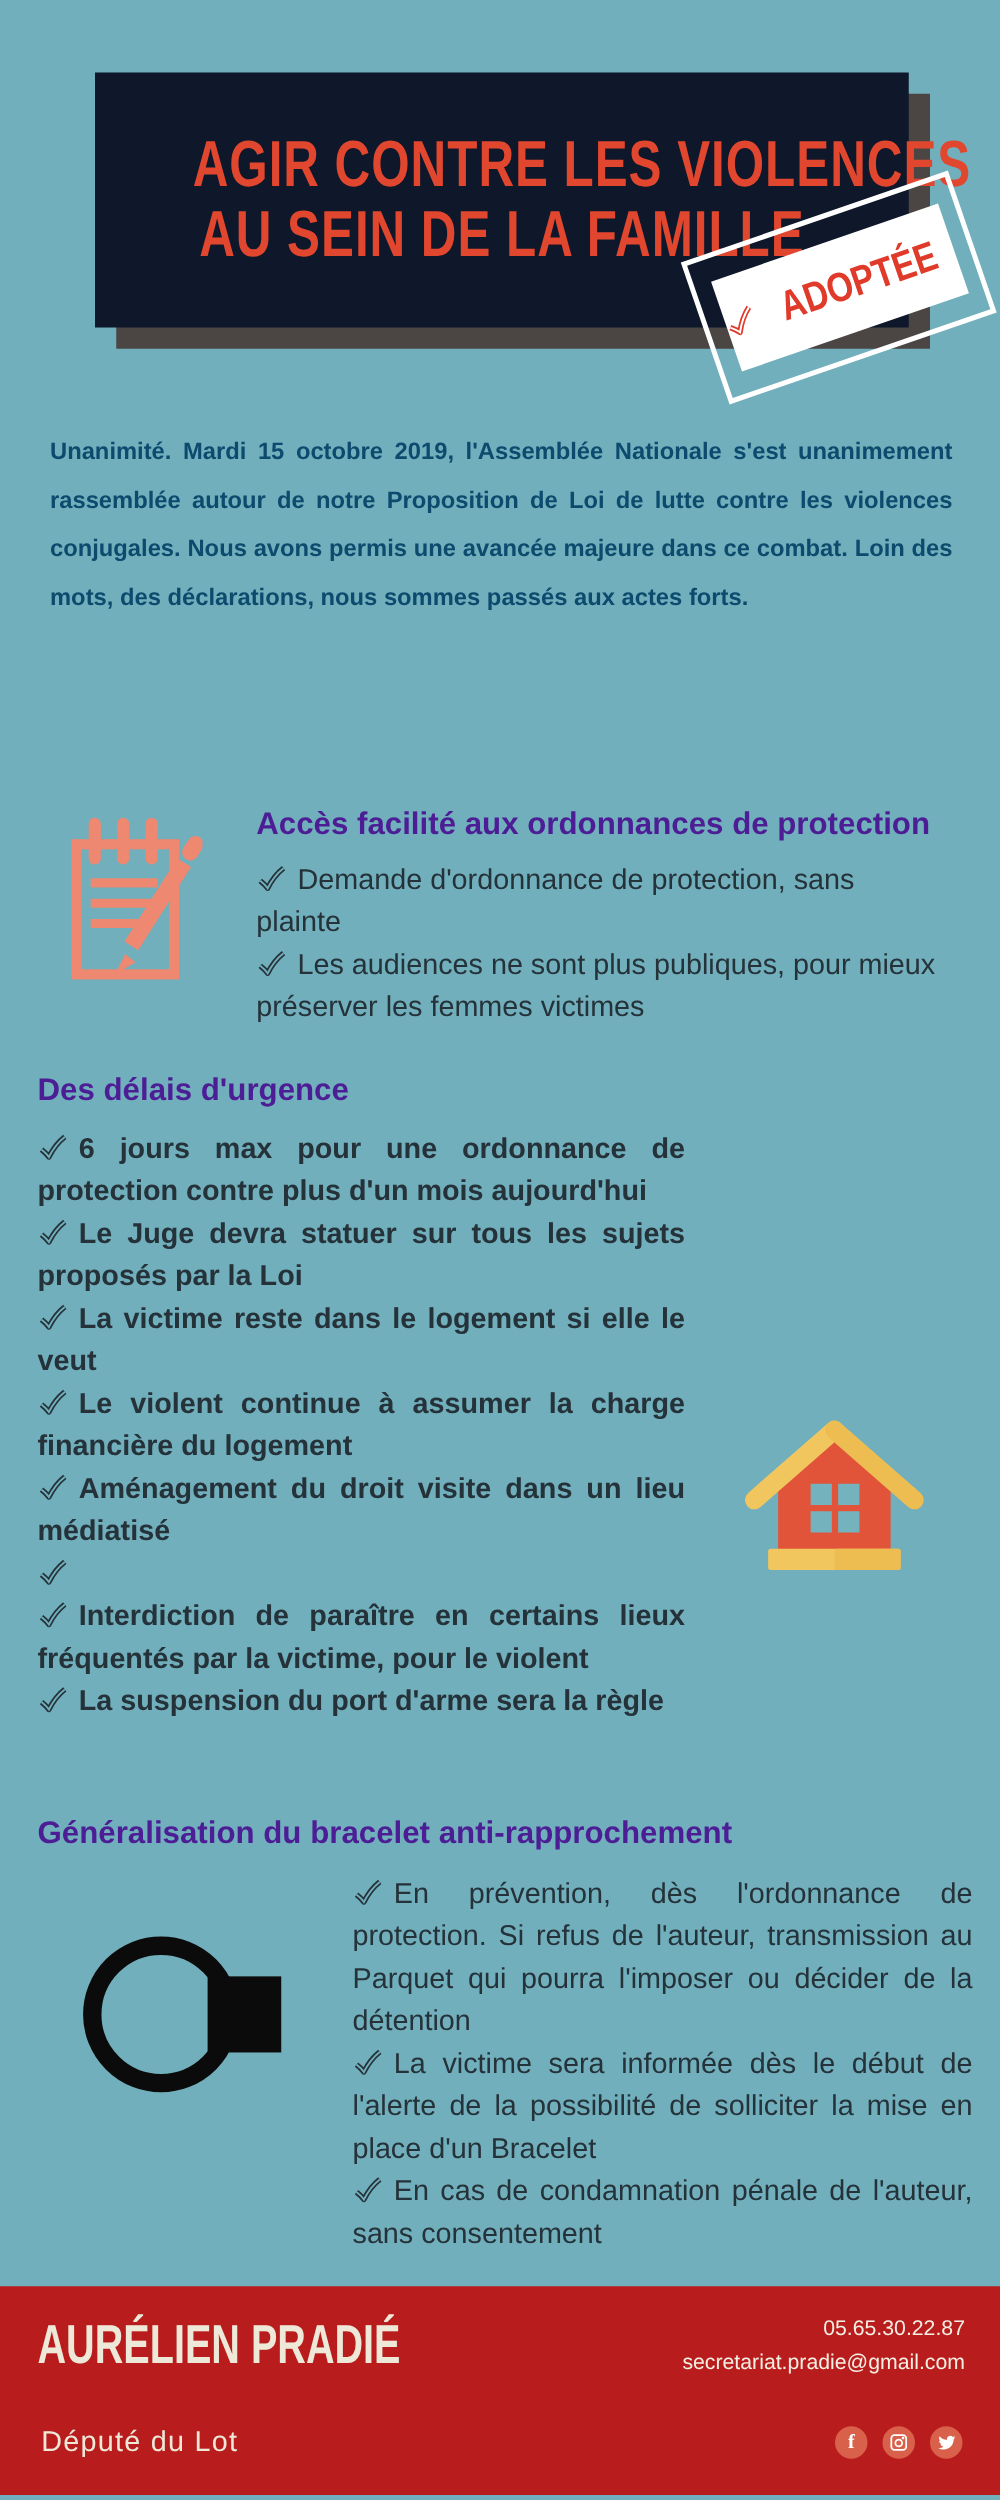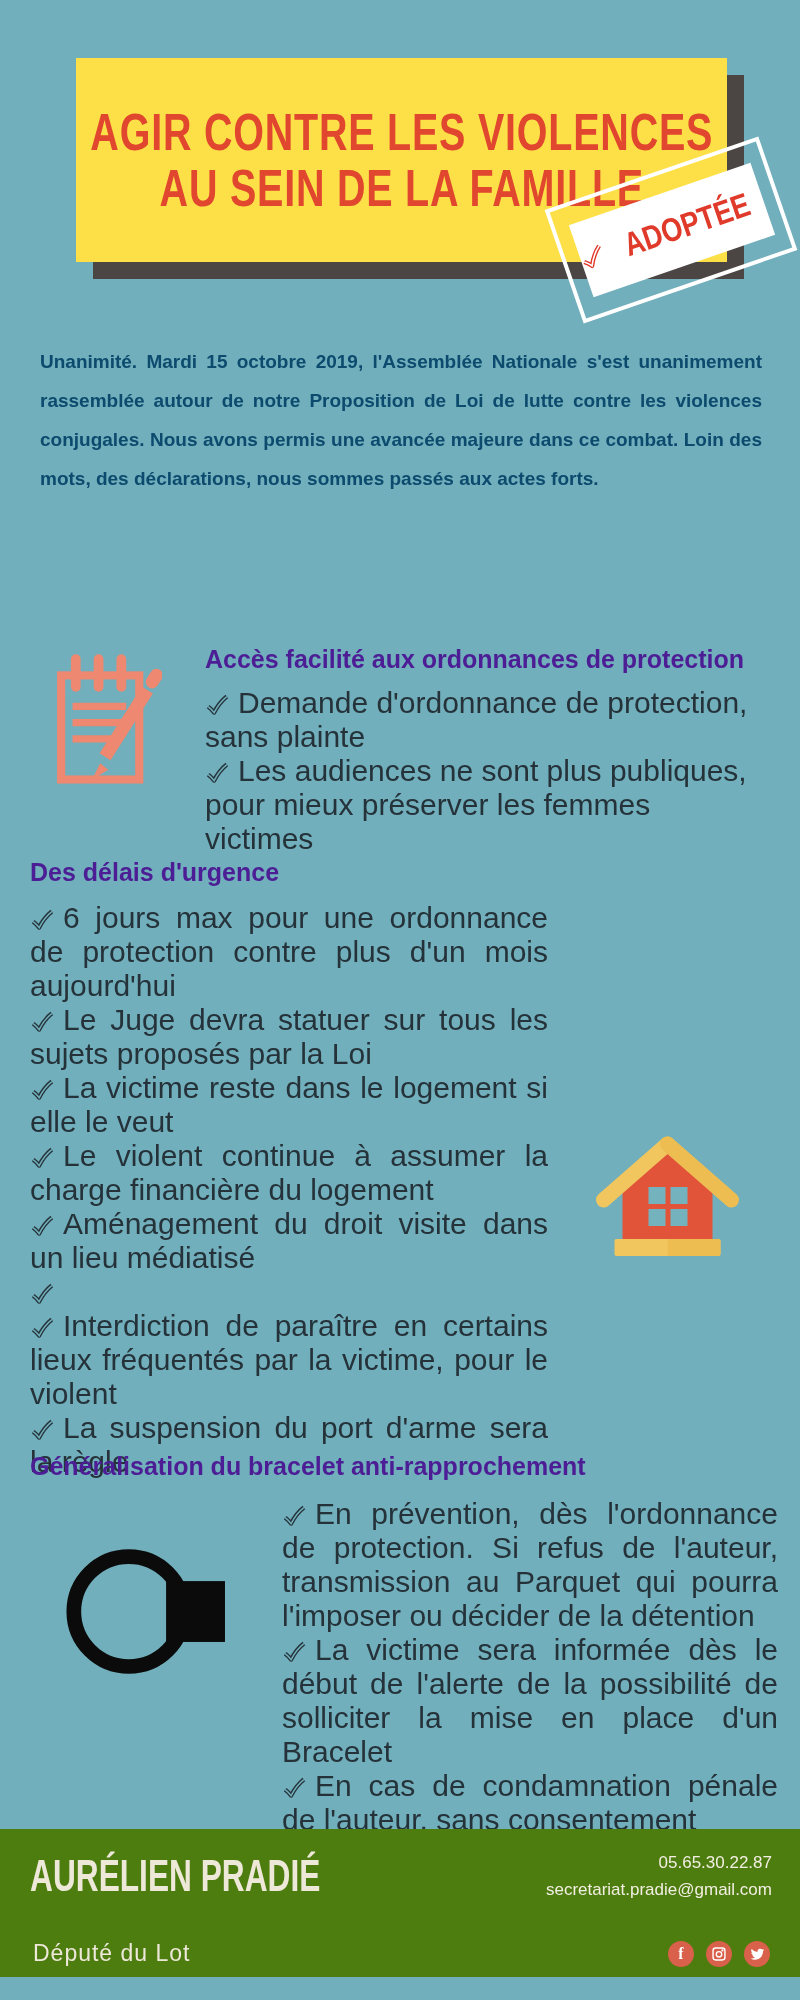--- a/index.html
+++ b/index.html
@@ -6,22 +6,22 @@
   html,body { width:800px; }
   body {
     width:800px; height:2000px; position:relative; overflow:hidden;
     background:#70AFBB;
     font-family:"Liberation Sans", sans-serif;
     color:#202C33;
   }
   
   .header-card {
     position:absolute; left:76px; top:58px; width:651px; height:204px;
-    background:#fde047; box-shadow:17px 17px 0 0 #4B4644;
-    display:flex; flex-direction:column; justify-content:center; align-items:center;
+    background:#0f172a; box-shadow:17px 17px 0 0 #4B4644;
+    display:flex; flex-direction:column; justify-content:center; 
     z-index:1;
   }
   .title-line {
     display:block; white-space:nowrap; text-align:center;
     font-size:52px; font-weight:bold; color:#E0472E; line-height:56px;
     transform:scaleX(0.76); transform-origin:50% 50%; letter-spacing:1px;
   }
   .stamp-wrap { position:absolute; left:552px; top:160px; width:248px; height:175px; z-index:2; }
   .stamp-frame {
     position:absolute; left:6px; top:10px; width:226px; height:120px;
@@ -38,40 +38,40 @@
   }
   
   .intro {
     position:absolute; left:40px; top:342px; width:722px;
     font-size:19px; line-height:39px; font-weight:bold; color:#0c4a6e;
     text-align:justify;
   }
   
   h2.section-title { font-size:25px; font-weight:bold; color:#4c1d95; }
   ul.checklist { list-style:none; }
-  ul.checklist li { font-size:30px; line-height:34px; color:#25323A; }
+  ul.checklist li { font-size:23px; line-height:34px; color:#25323A; }
   ul.checklist.justified li { text-align:justify; }
   .check { display:inline-block; vertical-align:-3px; margin-right:8px; }
   .sec1 { position:absolute; left:40px; top:645px; width:728px; display:flex; }
   .sec1 .icon-col { width:165px; flex:none; }
   .sec1 .txt-col { width:548px; }
   .sec1 h2 { margin-bottom:12px; }
   .sec2 { position:absolute; left:30px; top:858px; width:745px; }
   .sec2 h2 { margin-bottom:14px; }
-  .sec2 ul { width:518px; }
+  .sec2 ul { width:518px;font-weight:bold; }
   .sec2 .house { position:absolute; left:555px; top:252px; }
   .sec3 { position:absolute; left:30px; top:1452px; width:748px; }
   .sec3 h2 { margin-bottom:16px; }
   .sec3 .row { display:flex; }
   .sec3 .icon-col { width:252px; flex:none; padding-left:28px; padding-top:36px; }
   .sec3 .txt-col { width:496px; }
   
   footer {
-    position:absolute; left:0; top:1829px; width:800px; height:148px;
-    background:#4d7c0f;
+    position:absolute; left:0; top:1829px; width:800px; height:167px;
+    background:#b91c1c;
   }
   .footer-name {
     position:absolute; left:30px; top:22px; white-space:nowrap;
     font-size:44px; font-weight:bold; color:#EDE8D8;
     transform:scaleX(0.72); transform-origin:0 50%;
   }
   .footer-role {
     position:absolute; left:33px; top:82px;
     font-size:23px; color:#EDE8D8; letter-spacing:1px;margin-top:29px;
   }

